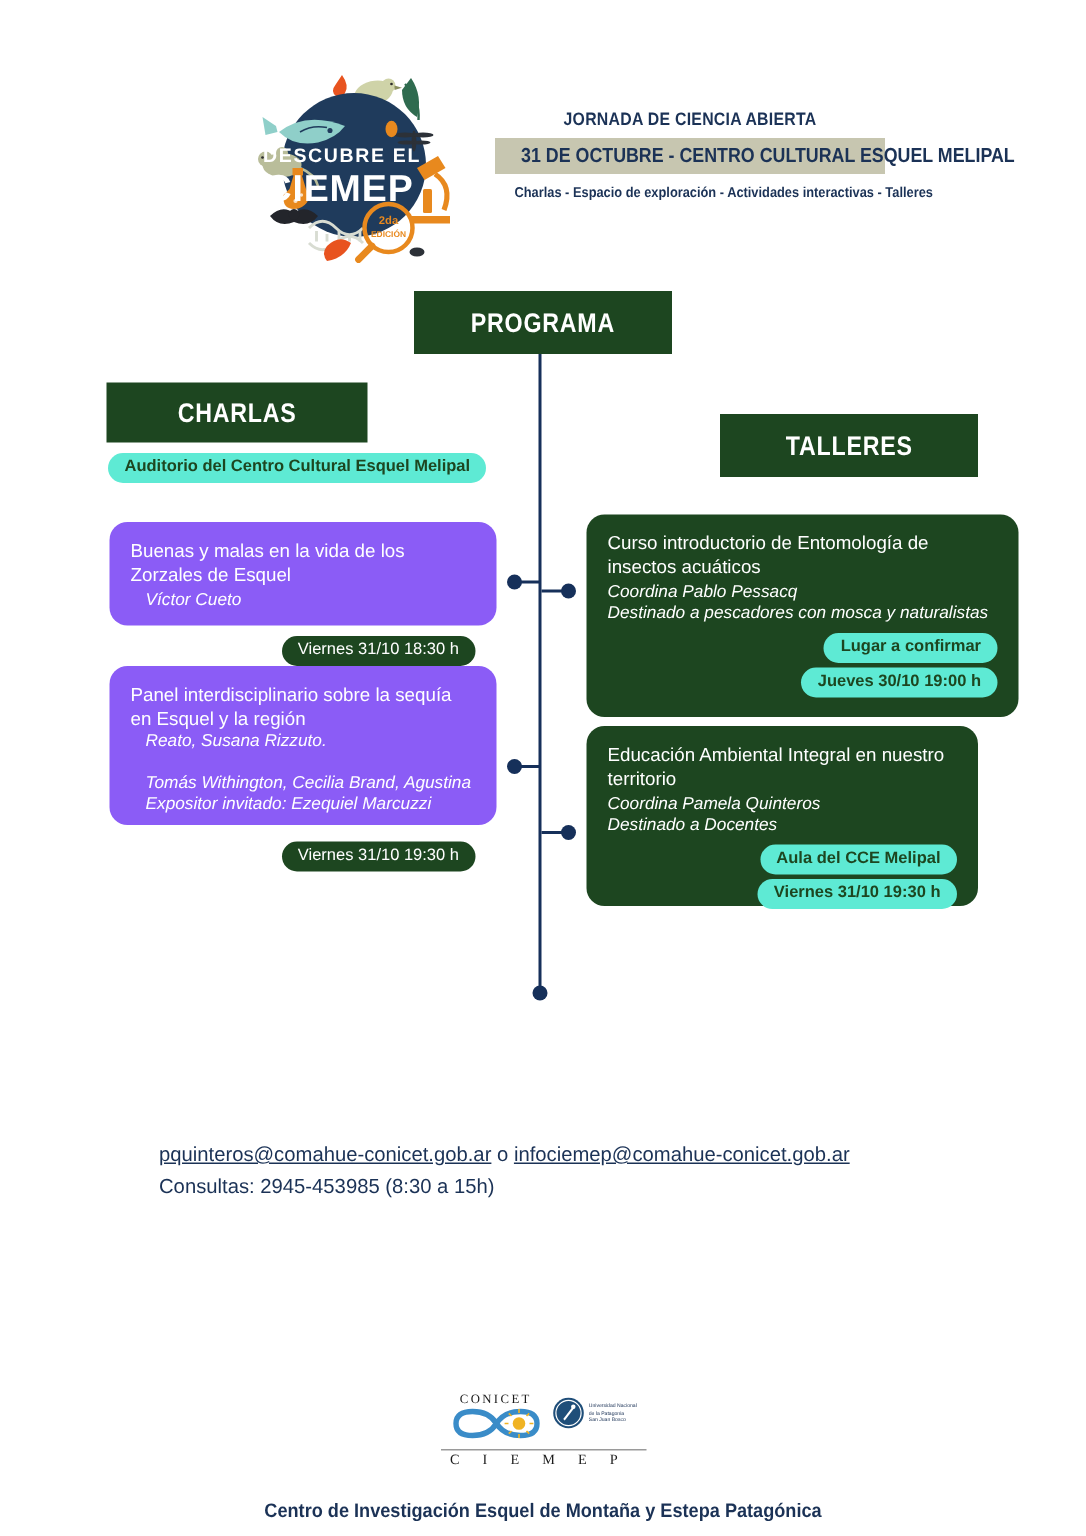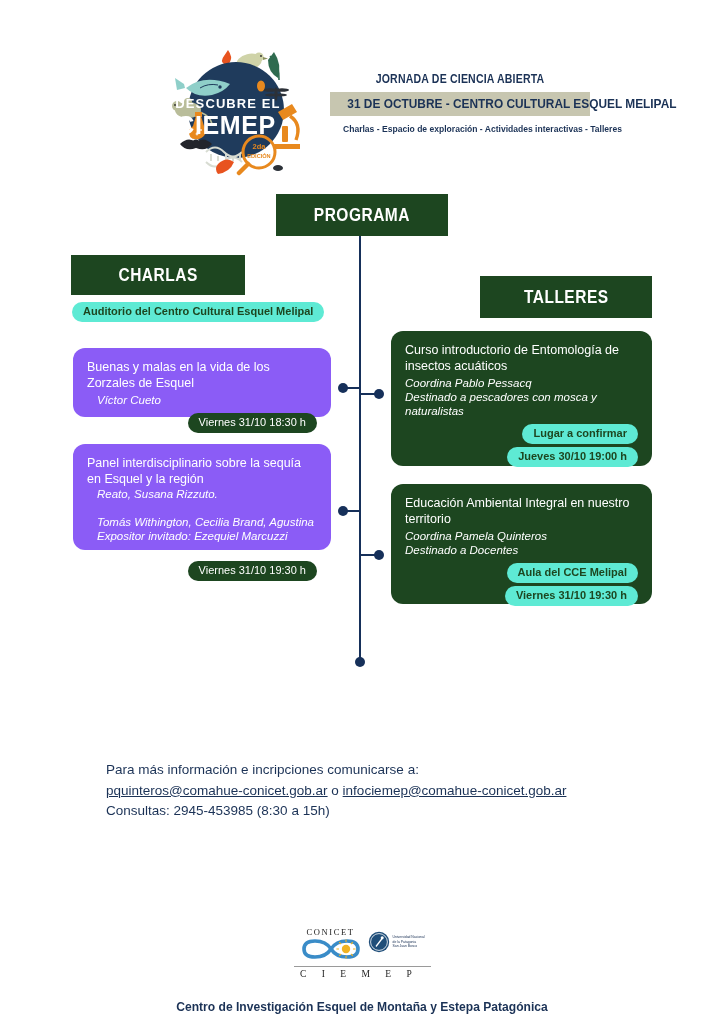--- a/index.html
+++ b/index.html
@@ -154,24 +154,24 @@
 
   .pill-row {
     display: flex;
     justify-content: flex-end;
     margin-top: 6px;
   }
   .pill-row.tight { margin-top: 3px; }
 
   .charla-1 { left: 73px; top: 348px; width: 258px; height: 69px; }
   .charla-2 { left: 73px; top: 444px; width: 258px; height: 106px; }
-  .taller-1 { left: 391px; top: 331px; width: 261px; height: 135px; }
+  .taller-1 { left: 391px; top: 343px; width: 288px; height: 135px; }
   .taller-2 { left: 391px; top: 484px; width: 261px; height: 120px; }
 
-  .charla-1 .pill-row { margin-top: 6px; }
+  .charla-1 .pill-row { margin-top: 17px; }
   .charla-2 .pill-row { margin-top: 18px; }
 
   
   .contact {
     position: absolute;
     left: 106px; top: 760px;
     width: 520px;
     font-size: 13.5px;
     line-height: 1.52;
     color: #1b3256;
@@ -406,21 +406,20 @@
     <div class="card-sub" style="margin-top:0;">Destinado a Docentes</div>
     <div class="pill-row">
       <span class="pill pill-sage">Aula del CCE Melipal</span>
     </div>
     <div class="pill-row tight">
       <span class="pill pill-sage">Viernes 31/10 19:30 h</span>
     </div>
   </div>
 
   <div class="contact">
-    <div>Para más información e incripciones comunicarse a:</div>
     <div>
       <span class="mail">pquinteros@comahue-conicet.gob.ar</span><span> o </span><span class="mail">infociemep@comahue-conicet.gob.ar</span>
     </div>
     <div>Consultas: 2945-453985 (8:30 a 15h)</div>
   </div>
 
   <div class="footer">
     <div class="footer-logos">
 
       <div class="conicet-block">

